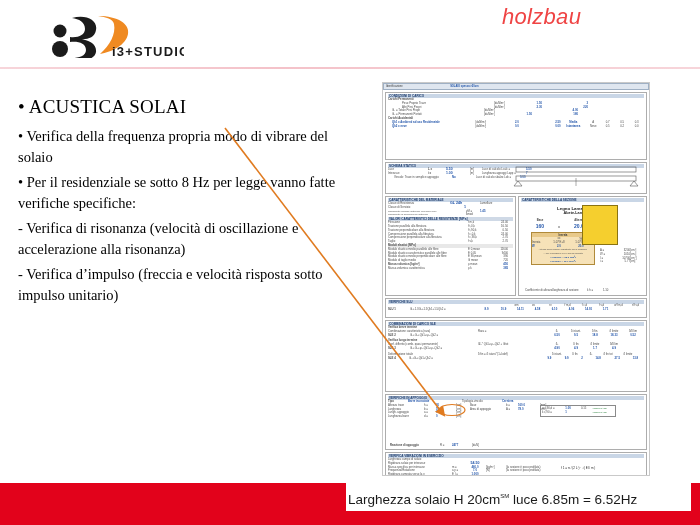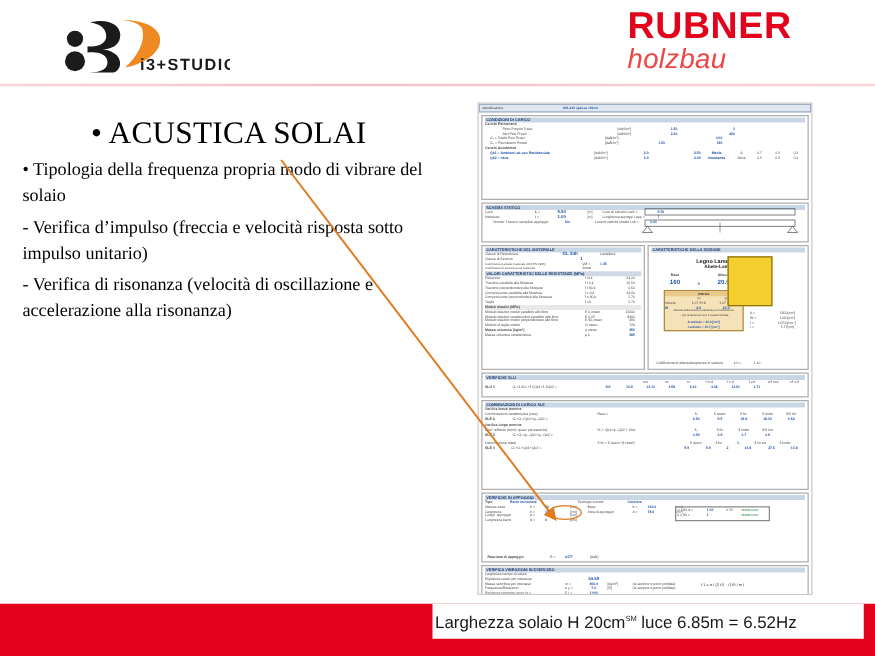--- a/index.html
+++ b/index.html
@@ -32,23 +32,22 @@
     position:absolute;left:0;top:67px;width:700px;height:2px;
     background:linear-gradient(to right,#f7d5da 0%, #f4c2c9 40%, #f7d5da 100%);
   }
 
   
   .bodytext{
     position:absolute;left:18px;top:94px;width:330px;
     color:#000;
   }
   .l1{
-    font-size:25px;line-height:26px;letter-spacing:0.2px;
+    font-size:19px;line-height:26px;letter-spacing:0.2px;
     margin:0 0 6px 0;
-    text-align:center;
   }
   .l2{
     font-size:14.5px;line-height:21px;margin:0 0 4px 0;
   }
 
   
   .doc{
     position:absolute;left:382px;top:82px;width:266px;height:392px;
     background:#ffffff;
     border:1px solid #c9c9c9;
@@ -107,31 +106,31 @@
       <path d="M38 6 C52 2 64 8 62 18 C61 26 52 28 46 27 C55 28 63 32 62 40 C61 48 48 50 38 46
                C45 46 52 44 52 38 C52 31 44 29 36 30 L36 25 C44 26 51 23 51 17 C51 10 45 7 38 6 Z" fill="#1b1b1b"></path>
       <circle cx="26" cy="19" r="6.5" fill="#1b1b1b"></circle>
       <circle cx="26" cy="37" r="8" fill="#1b1b1b"></circle>
       <path d="M64 4 C84 4 96 12 94 22 C92 33 78 40 66 42 C76 33 82 22 80 12 C79 7 72 5 64 4 Z" fill="#ef8a22"></path>
       <text x="78" y="44" font-family="Liberation Sans, sans-serif" font-size="13" font-weight="bold" letter-spacing="1.2" fill="#1b1b1b">i3+STUDIO</text>
     </svg>
   </div>
 
   <div class="logo-rubner">
-    <div class="rubner-word">RUBNER</div>
     <div class="rubner-sub">holzbau</div>
   </div>
 
   <div class="hdr-rule"></div>
 
   <div class="bodytext">
     <p class="l1">• ACUSTICA SOLAI</p>
-    <p class="l2">• Tipologia della frequenza propria modo di vibrare del solaio</p>
+    <p class="l2">• Verifica della frequenza propria modo di vibrare del solaio</p>
+    <p class="l2">• Per il residenziale se sotto 8 Hz per legge vanno fatte verifiche specifiche:</p>
+    <p class="l2">- Verifica di risonanza (velocità di oscillazione e accelerazione alla risonanza)</p>
     <p class="l2">- Verifica d’impulso (freccia e velocità risposta sotto impulso unitario)</p>
-    <p class="l2">- Verifica di risonanza (velocità di oscillazione e accelerazione alla risonanza)</p>
   </div>
 
   <div class="doc blur">
 
     <div class="doc-band">
       <span>Identificazione</span>
       <span style="color:#2255aa;font-weight:bold;margin-right:120px;">SOLAIO spessa &gt;20cm</span>
       <span></span>
     </div>
 

